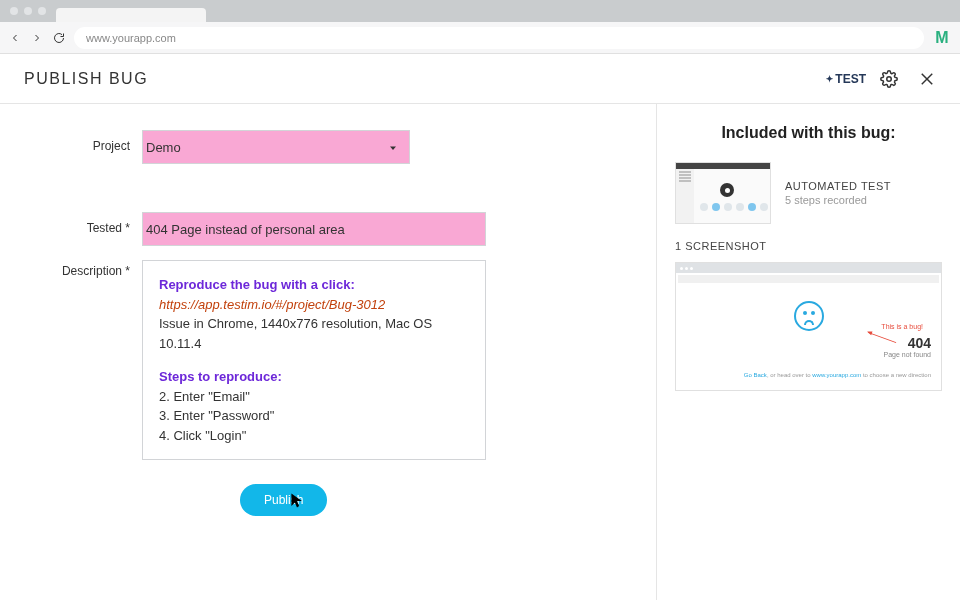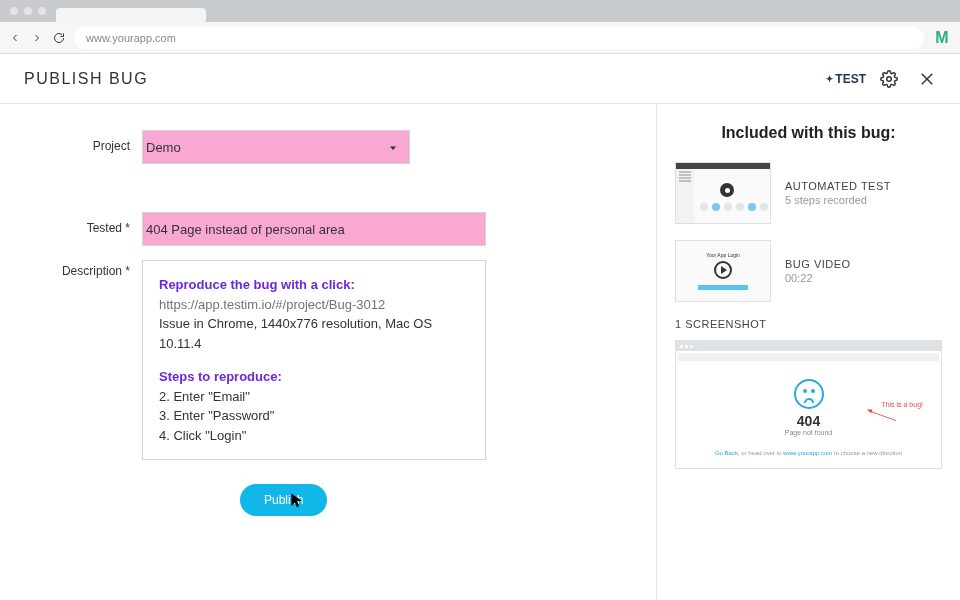--- a/index.html
+++ b/index.html
@@ -36,21 +36,21 @@
 .form-label { width: 88px; font-size: 12px; color:#333; text-align:right; padding-right: 12px; padding-top: 9px; }
 .req { color:#333; }
 .ctrl { flex:1; display:flex; gap:10px; align-items:center; }
 .select, .text-input { width: 268px; height: 34px; border:1px solid #d2d4d7; background:#f9a8d4; display:flex; align-items:center; padding: 0 3px; font-size: 13px; color:#333; position:relative; }
 .select .caret { position:absolute; right:10px; top:11px; }
 .caret svg { width:12px; height:12px; fill:#333; }
 .help-icon { width:20px; height:20px; border-radius:50%; border:1.5px solid #888; display:flex; align-items:center; justify-content:center; font-size:11px; color:#666; }
 .text-input { width:344px; }
 .text-input .val { color:#333; }
 .description-box { width:344px; border:1px solid #d2d4d7; padding: 14px 16px; font-size: 13px; line-height: 1.5; color:#333; }
-.description-box a { color:#737373; text-decoration:none; }
+.description-box a { color:#c2410c; text-decoration:none;font-style:italic; }
 .description-box .bold { font-weight:600; color:#6d28d9; }
 .form-row.desc .form-label { padding-top:4px; }
 
 .publish-btn-wrap { margin-top: 24px; margin-left: 230px; position:relative; }
 .publish-btn { background:#12b7e9; color:#fff; border:none; border-radius:18px; height:32px; padding:0 24px; font-size:12px; cursor:pointer; }
 .cursor-arrow { position:absolute; left:50px; top:8px; width:14px; height:18px; }
 .cursor-arrow svg { fill:#000; }
 
 
 .side-title { font-size: 16px; font-weight:600; color:#222; text-align:center; margin: 2px 0 20px; }
@@ -77,21 +77,21 @@
 
 .attach-info { display:flex; flex-direction:column; }
 .attach-title { font-size:11px; letter-spacing:0.5px; color:#444; font-weight:500; }
 .attach-sub { font-size:11px; color:#999; margin-top:2px; }
 
 .shot-header { font-size:11px; letter-spacing:0.5px; color:#444; font-weight:500; margin-top:16px; margin-bottom:10px; }
 .shot { border:1px solid #e0e0e0; background:#fff; }
 .shot-chrome { height:10px; background:#dfe2e5; display:flex; align-items:center; padding-left:4px; gap:2px; }
 .shot-chrome span { width:3px; height:3px; border-radius:50%; background:#fff; }
 .shot-addr { height:8px; margin:2px; background:#f0f0f0; }
-.shot-body { padding: 16px 10px 12px; text-align:center; position:relative; }
+.shot-body { padding: 16px 10px 12px; text-align:right; position:relative; }
 .sad-face { width:30px; height:30px; border:2.5px solid #29a9e0; border-radius:50%; margin:0 auto 4px; position:relative; }
 .sad-face::before, .sad-face::after { content:""; position:absolute; width:4px; height:4px; background:#29a9e0; border-radius:50%; top:8px; }
 .sad-face::before { left:7px; }
 .sad-face::after { right:7px; }
 .sad-mouth { position:absolute; width:10px; height:5px; border:2px solid #29a9e0; border-bottom:none; border-radius:10px 10px 0 0; bottom:4px; left:8px; }
 .err-code { font-size:14px; font-weight:700; color:#333; }
 .err-msg { font-size:7px; color:#888; }
 .shot-foot { font-size:6px; color:#999; margin-top:14px; }
 .shot-foot .l { color:#29a9e0; }
 .bug-callout { position:absolute; right:18px; top:38px; font-size:7px; color:#e74c3c; }
@@ -231,31 +231,20 @@
               </div>
           </div>
         </div>
       </div>
       <div class="attach-info">
         <div class="attach-title">AUTOMATED TEST</div>
         <div class="attach-sub">5 steps recorded</div>
       </div>
     </div>
 
-    <div class="attach-row">
-      <div class="thumb video">
-        <div class="vid-title">Your App Login</div>
-        <div class="vid-play"></div>
-        <div class="vid-bar"></div>
-      </div>
-      <div class="attach-info">
-        <div class="attach-title">BUG VIDEO</div>
-        <div class="attach-sub">00:22</div>
-      </div>
-    </div>
 
     <div class="shot-header">1 SCREENSHOT</div>
     <div class="shot">
       <div class="shot-chrome">
           <span></span>
           <span></span>
           <span></span>
         </div>
       <div class="shot-addr"></div>
       <div class="shot-body">

